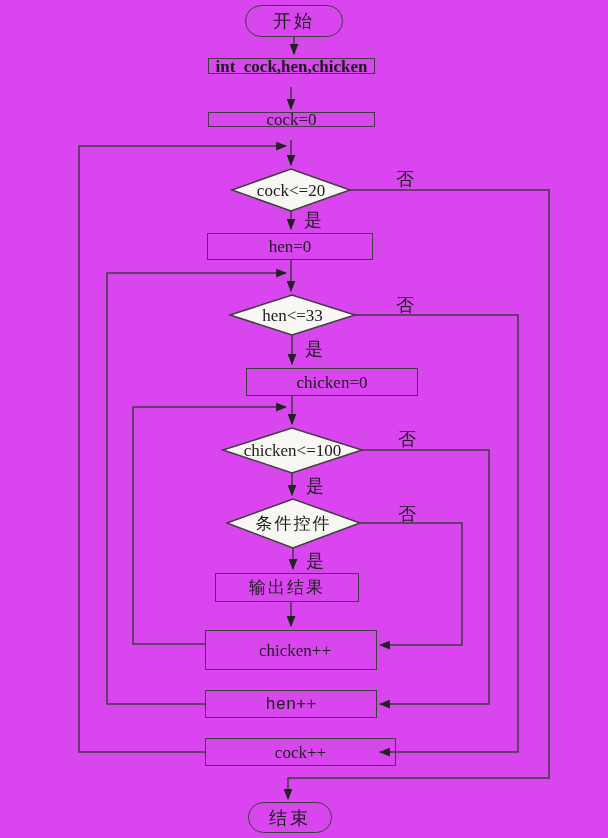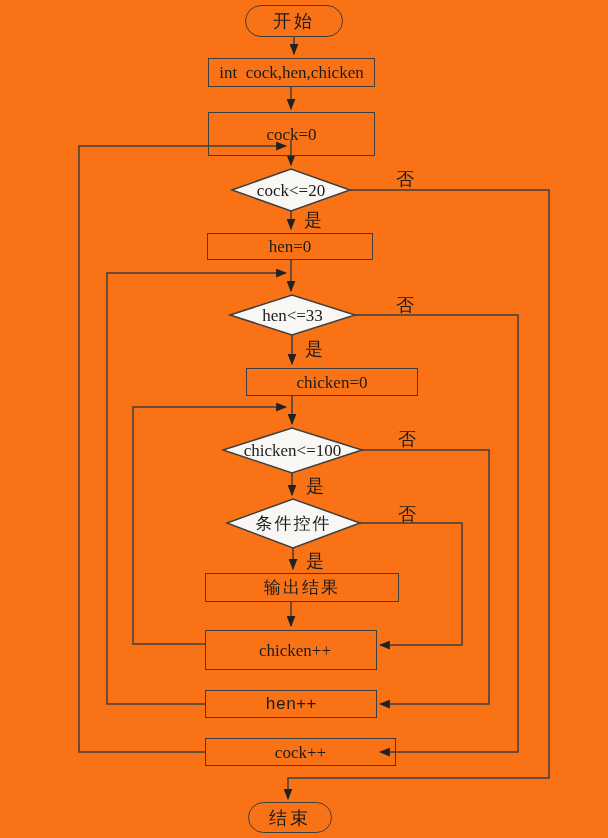--- a/index.html
+++ b/index.html
@@ -1,42 +1,42 @@
 <!DOCTYPE html>
 <html><head>
 <meta charset="utf-8">
 <style>
   html,body{margin:0;padding:0;}
   .canvas{
     position:relative;width:608px;height:838px;overflow:hidden;
-    background:#f97316;
+    background:#d946ef;
     color:#1b1b1b;
     font-family:"Liberation Serif","DejaVu Serif",serif;
   }
   svg.wires{position:absolute;left:0;top:0;width:608px;height:838px;}
   .node{
     position:absolute;box-sizing:border-box;
     display:flex;align-items:center;justify-content:center;
     border:1.5px solid #3e3e3e;background:transparent;
     font-size:17px;white-space:pre;line-height:1;
   }
   .terminal{border-radius:17px;font-size:18px;letter-spacing:3px;}
   .dtext{
     position:absolute;box-sizing:border-box;
     display:flex;align-items:center;justify-content:center;
     font-size:17px;white-space:pre;line-height:1;text-align:center;
   }
   .blabel{position:absolute;font-size:18px;line-height:1;}
 
   #n-start{left:245px;top:5px;width:98px;height:32px;}
-  #n-declare{left:208px;top:58px;width:167px;height:29px;}
-  #n-cock-init{left:208px;top:112px;width:167px;height:44px;text-align:center;}
+  #n-declare{left:208px;top:58px;width:167px;height:16px;font-weight:bold;}
+  #n-cock-init{left:208px;top:112px;width:167px;height:15px;text-align:center;}
   #n-hen-init{left:207px;top:233px;width:166px;height:27px;}
   #n-chicken-init{left:206px;top:368px;width:172px;height:28px;margin-left:40px;}
-  #n-output{left:205px;top:573px;width:194px;height:29px;letter-spacing:2px;}
+  #n-output{left:215px;top:573px;width:144px;height:29px;letter-spacing:2px;}
   #n-chicken-inc{left:205px;top:630px;width:172px;height:40px;padding-left:8px;}
   #n-hen-inc{left:205px;top:690px;width:172px;height:28px;font-family:Liberation Mono, monospace;}
   #n-cock-inc{left:205px;top:738px;width:191px;height:28px;}
   #n-end{left:248px;top:802px;width:84px;height:31px;}
 
   #t-cock-cond{left:232px;top:169px;width:118px;height:42px;}
   #t-hen-cond{left:230px;top:295px;width:125px;height:40px;}
   #t-chicken-cond{left:223px;top:428px;width:139px;height:45px;}
   #t-cond-widget{left:227px;top:499px;width:133px;height:49px;letter-spacing:2px;}
 

